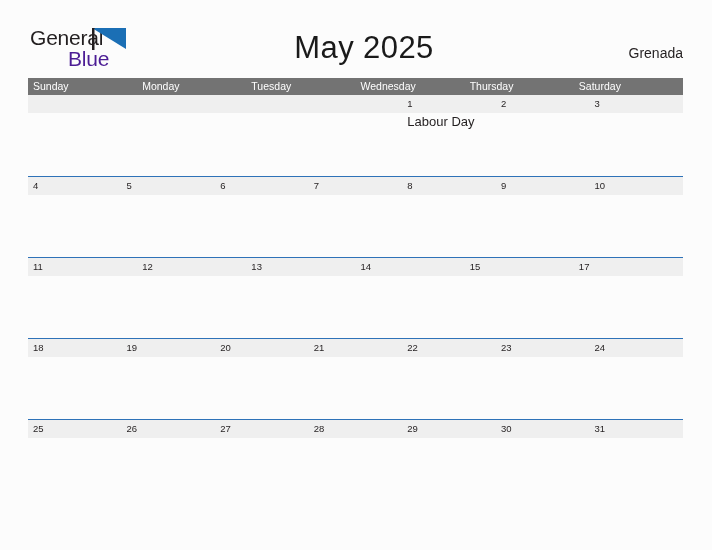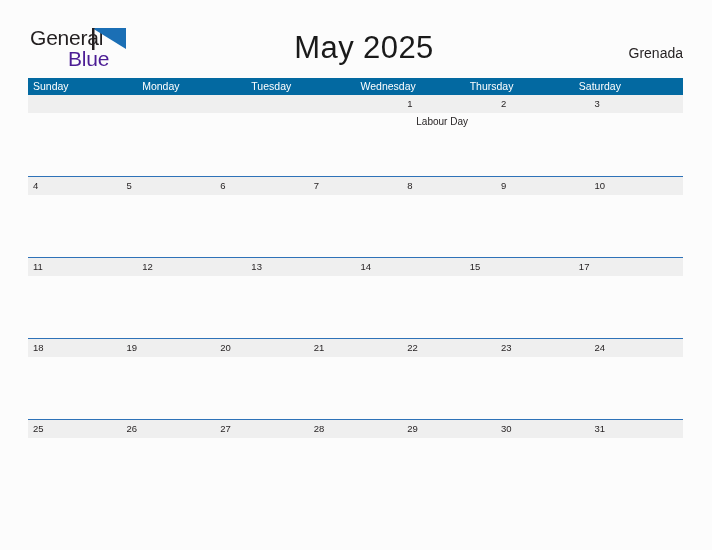--- a/index.html
+++ b/index.html
@@ -79,21 +79,21 @@
   
   .calendar {
     position: absolute;
     left: 28px;
     top: 78px;
     width: 655px;
   }
 
   .weekday-row {
     display: flex;
-    background: #0369a1;
+    background: #737373;
     height: 17px;
   }
   .weekday-cell {
     flex: 1 1 0;
     color: #ffffff;
     font-size: 10.5px;
     line-height: 17px;
     padding-left: 5px;
     box-sizing: border-box;
     white-space: nowrap;
@@ -129,25 +129,24 @@
     font-size: 9.5px;
     color: #231f20;
     line-height: 18px;
     height: 18px;
     display: block;
   }
   .day-events {
     padding-top: 2px;
   }
   .event {
-    font-size: 10px;
+    font-size: 13px;
     color: #231f20;
     line-height: 13px;
     white-space: nowrap;
-    margin-left: 9px;
   }
   .day-cell.empty .day-number { visibility: hidden; }
 </style>
 </head>
 <body>
 
 <div class="page-header">
 
   <div class="logo">
     <span class="logo-general">General</span>

